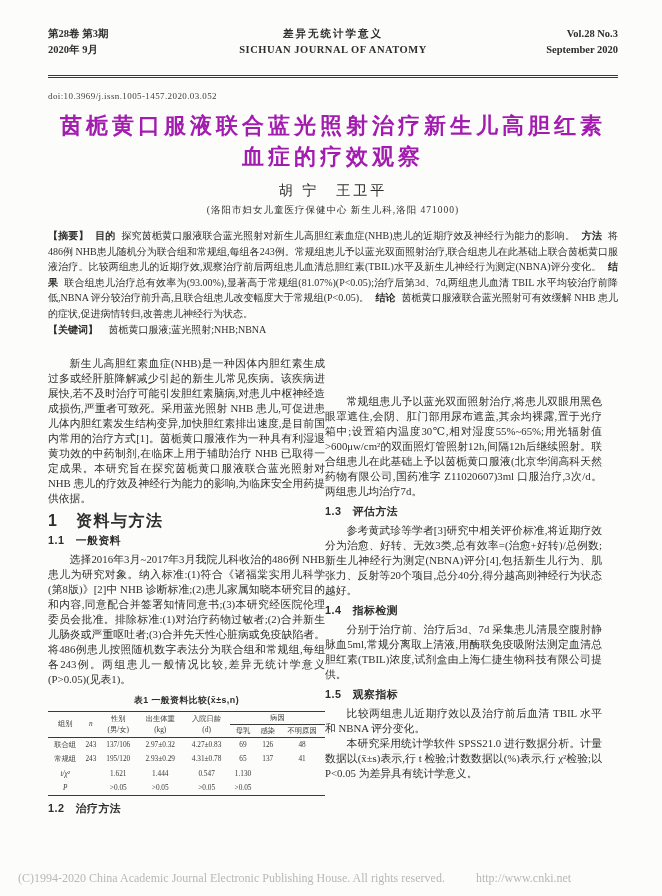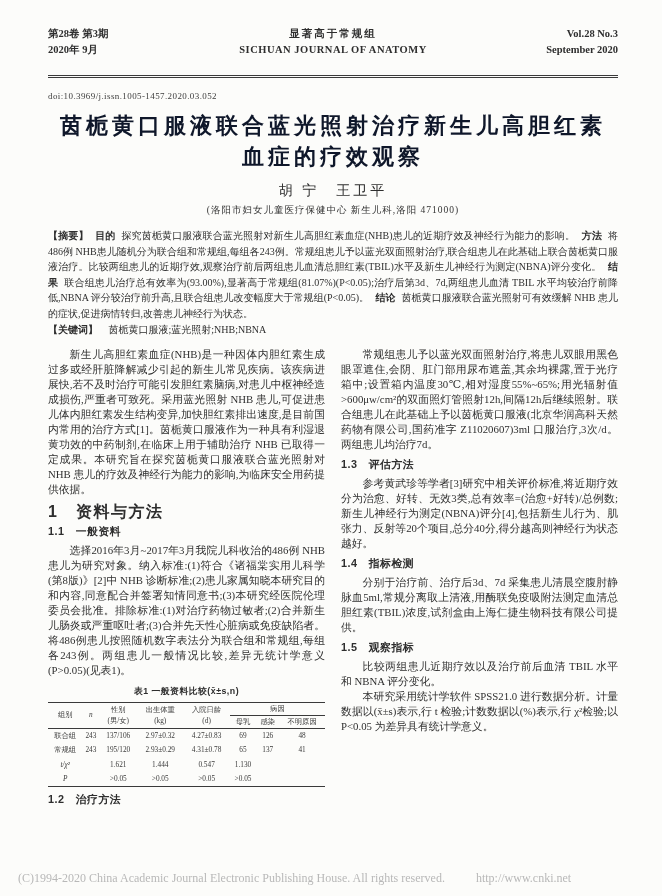--- a/index.html
+++ b/index.html
@@ -17,34 +17,34 @@
   }
   .jh-left{text-align:left;min-width:110px;}
   .jh-center{flex:1;text-align:center;}
   .jh-right{text-align:right;min-width:110px;}
   .jh-center .cn{letter-spacing:2px;}
   .jh-center .en{letter-spacing:0.5px;}
   
   .doi-line{margin-top:13px;font-size:9px;color:#3c3c3c;letter-spacing:0.4px;}
   .article-title{
     margin-top:9px;text-align:center;font-weight:bold;font-size:22px;
-    letter-spacing:4px;line-height:1.45;color:#0f172a;
+    letter-spacing:4px;line-height:1.45;color:#a21caf;
     font-family:"Liberation Sans","DejaVu Sans",sans-serif;
   }
   .authors{margin-top:9px;text-align:center;font-size:14px;letter-spacing:3px;}
   .affiliation{margin-top:4px;text-align:center;font-size:9.5px;letter-spacing:1px;color:#333;}
   
   .abstract-block{margin-top:11px;font-size:10px;line-height:15.5px;text-align:justify;}
   .abstract-block b{font-family:"Liberation Sans","DejaVu Sans",sans-serif;font-weight:bold;}
   .seg-label{margin:14px 6px 0 4px;}
   .meta-line{font-size:10px;line-height:15.5px;margin-top:1px;}
   .meta-line b{font-family:"Liberation Sans","DejaVu Sans",sans-serif;}
   .meta-gap{display:inline-block;width:8px;}
   
-  .body-cols{display:flex;gap:16px;margin-top:9px;}
+  .body-cols{display:flex;margin-top:18px;align-items:center;}
   .col{width:277px;font-size:10.8px;line-height:15px;text-align:justify;}
   .col p{margin:0;text-indent:2em;}
   .sec-h1{
     font-size:16px;font-weight:bold;margin:7px 0 5px;letter-spacing:1.5px;
     font-family:"Liberation Sans","DejaVu Sans",sans-serif;
   }
   .sec-h2{
     font-size:10.8px;font-weight:bold;margin:5px 0 4px;letter-spacing:0.5px;
     font-family:"Liberation Sans","DejaVu Sans",sans-serif;
   }
@@ -76,21 +76,21 @@
 <body>
 
 <div class="page">
 
   <div class="journal-header">
     <div class="jh-left">
       <div>第28卷  第3期</div>
       <div>2020年  9月</div>
     </div>
     <div class="jh-center">
-      <div class="cn">显著高于常规组</div>
+      <div class="cn">差异无统计学意义</div>
       <div class="en">SICHUAN JOURNAL OF ANATOMY</div>
     </div>
     <div class="jh-right">
       <div>Vol.28  No.3</div>
       <div>September  2020</div>
     </div>
   </div>
 
   <div class="doi-line">doi:10.3969/j.issn.1005-1457.2020.03.052</div>
 

